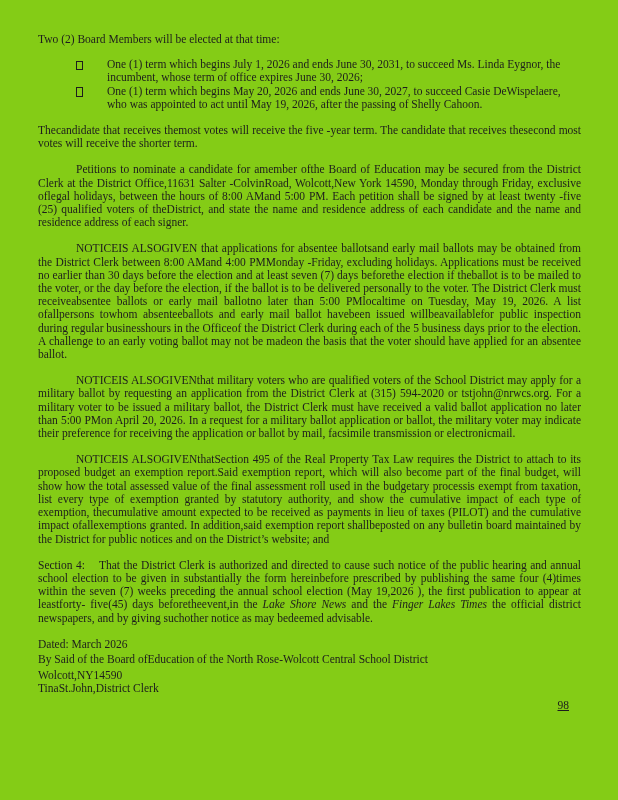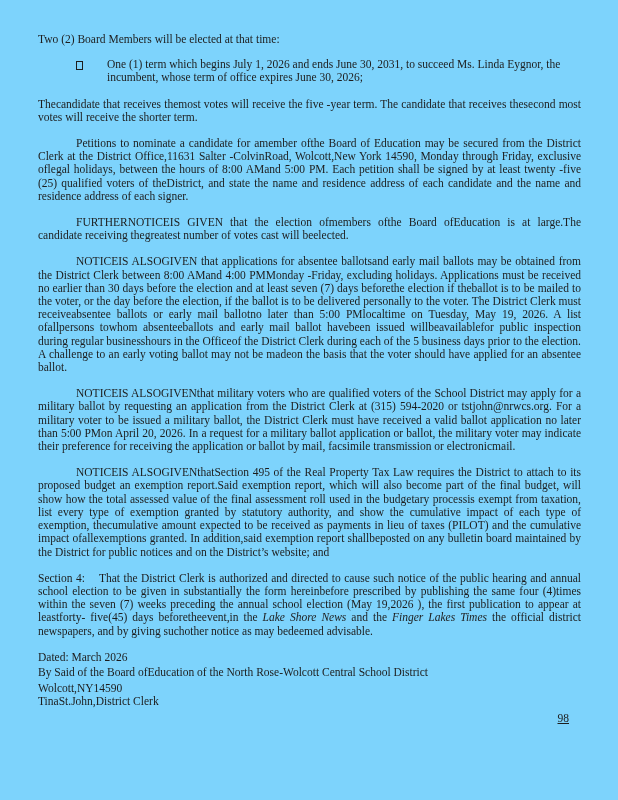--- a/index.html
+++ b/index.html
@@ -1,20 +1,20 @@
 <!DOCTYPE html>
 <html><head>
 <meta charset="utf-8">
 <style>
   html,body { margin:0; padding:0; background:#e8e8e8; }
   .page {
     position:relative;
     width:618px; height:800px;
     margin:0 auto;
-    background:#7dd3fc;
+    background:#84cc16;
     font-family:"Liberation Serif","DejaVu Serif",serif;
     color:#1d1d1d;
     font-size:11.5px;
     line-height:13.2px;
     box-sizing:border-box;
     padding:33px 37px 0 38px;
     overflow:hidden;
   }
   .page p { margin:0; text-align:justify; }
   .sp { margin-top:13px !important; }
@@ -37,27 +37,30 @@
 
 <div class="page">
 
   <p>Two (2) Board  Members  will be elected  at that time:</p>
 
   <ul class="terms">
     <li class="term">
       <span class="bullet-box"></span>
       <span>One (1) term  which  begins  July 1, 2026  and ends  June 30, 2031, to succeed  Ms. Linda  Eygnor, the incumbent,  whose  term of office expires  June 30, 2026;</span>
     </li>
+    <li class="term">
+      <span class="bullet-box"></span>
+      <span>One (1) term  which  begins  May 20, 2026 and  ends  June 30, 2027, to succeed  Casie DeWispelaere,  who was appointed  to act until May 19, 2026, after the passing  of Shelly Cahoon.</span>
+    </li>
   </ul>
 
   <p class="sp">Thecandidate  that receives  themost votes  will receive  the five -year term. The candidate  that receives  thesecond most votes will receive  the shorter  term.</p>
 
   <p class="sp ind">Petitions to nominate  a candidate  for amember   ofthe Board  of Education  may be secured   from the District Clerk  at the District  Office,11631  Salter -ColvinRoad,  Wolcott,New  York 14590,  Monday through  Friday,  exclusive oflegal  holidays,  between   the hours  of 8:00  AMand  5:00 PM.  Each petition shall be signed  by at least  twenty -five (25) qualified   voters  of theDistrict,  and  state  the name and residence   address   of each candidate  and  the name and residence  address   of each signer.</p>
 
-  <p class="sp ind">FURTHERNOTICEIS GIVEN that the election  ofmembers  ofthe Board  ofEducation  is at large.The candidate receiving  thegreatest  number   of votes cast will beelected.</p>
 
   <p class="sp ind">NOTICEIS  ALSOGIVEN that applications  for absentee  ballotsand   early mail ballots may  be obtained  from the District Clerk between   8:00 AMand 4:00 PMMonday -Friday,  excluding  holidays.  Applications must  be received no earlier  than 30 days  before  the election and  at least  seven (7) days  beforethe  election if theballot  is to be mailed to the voter, or the day before  the election, if the ballot  is to be delivered   personally  to the voter.  The District  Clerk must  receiveabsentee   ballots  or  early  mail ballotno  later  than 5:00 PMlocaltime on Tuesday,  May 19, 2026.  A list ofallpersons  towhom  absenteeballots     and early mail ballot  havebeen  issued  willbeavailablefor   public inspection during  regular  businesshours   in the Officeof  the District  Clerk during    each  of  the  5  business   days  prior  to  the election.   A  challenge  to an early  voting ballot  may not  be madeon  the basis   that the voter should  have applied  for an absentee  ballot.</p>
 
   <p class="sp ind">NOTICEIS  ALSOGIVENthat military voters  who  are  qualified   voters  of the School  District  may apply for a military ballot  by requesting   an application  from the District  Clerk at (315)  594-2020  or tstjohn@nrwcs.org.   For a military voter  to be issued   a military ballot,  the District  Clerk must  have received   a valid ballot  application no later than 5:00 PMon April 20, 2026. In a request   for a military ballot  application  or ballot,  the military voter may indicate their preference  for receiving  the application  or ballot  by mail, facsimile  transmission   or electronicmail.</p>
 
   <p class="sp ind">NOTICEIS  ALSOGIVENthatSection   495  of the Real  Property  Tax Law  requires   the District  to attach  to its proposed   budget   an exemption  report.Said  exemption  report,  which  will  also become  part  of the final budget,   will show  how  the total assessed    value  of the final assessment   roll used  in the budgetary   processis   exempt  from taxation, list  every  type  of exemption  granted   by  statutory   authority,  and  show   the  cumulative   impact  of each  type  of exemption,  thecumulative   amount   expected  to be received   as payments  in lieu  of taxes  (PILOT)  and  the cumulative impact  ofallexemptions  granted.   In  addition,said   exemption  report   shallbeposted    on  any  bulletin   board maintained  by the District  for public  notices  and  on the District’s website;   and</p>
 
   <p class="sp">
     <span>Section 4:&nbsp;&nbsp;&nbsp;&nbsp;That  the District  Clerk is authorized   and directed   to cause  such  notice of the public  hearing  and annual school election  to be given  in substantially   the form  hereinbefore   prescribed   by publishing   the same  four (4)times within  the seven  (7)  weeks   preceding   the annual  school  election  (May 19,2026 ), the first publication  to appear   at leastforty-  five(45)  days   beforetheevent,in   the    </span><span class="it">Lake Shore News</span><span> and   the </span><span class="it">Finger Lakes Times</span><span> the official district newspapers,   and by giving  suchother  notice  as may bedeemed   advisable.</span>
   </p>

